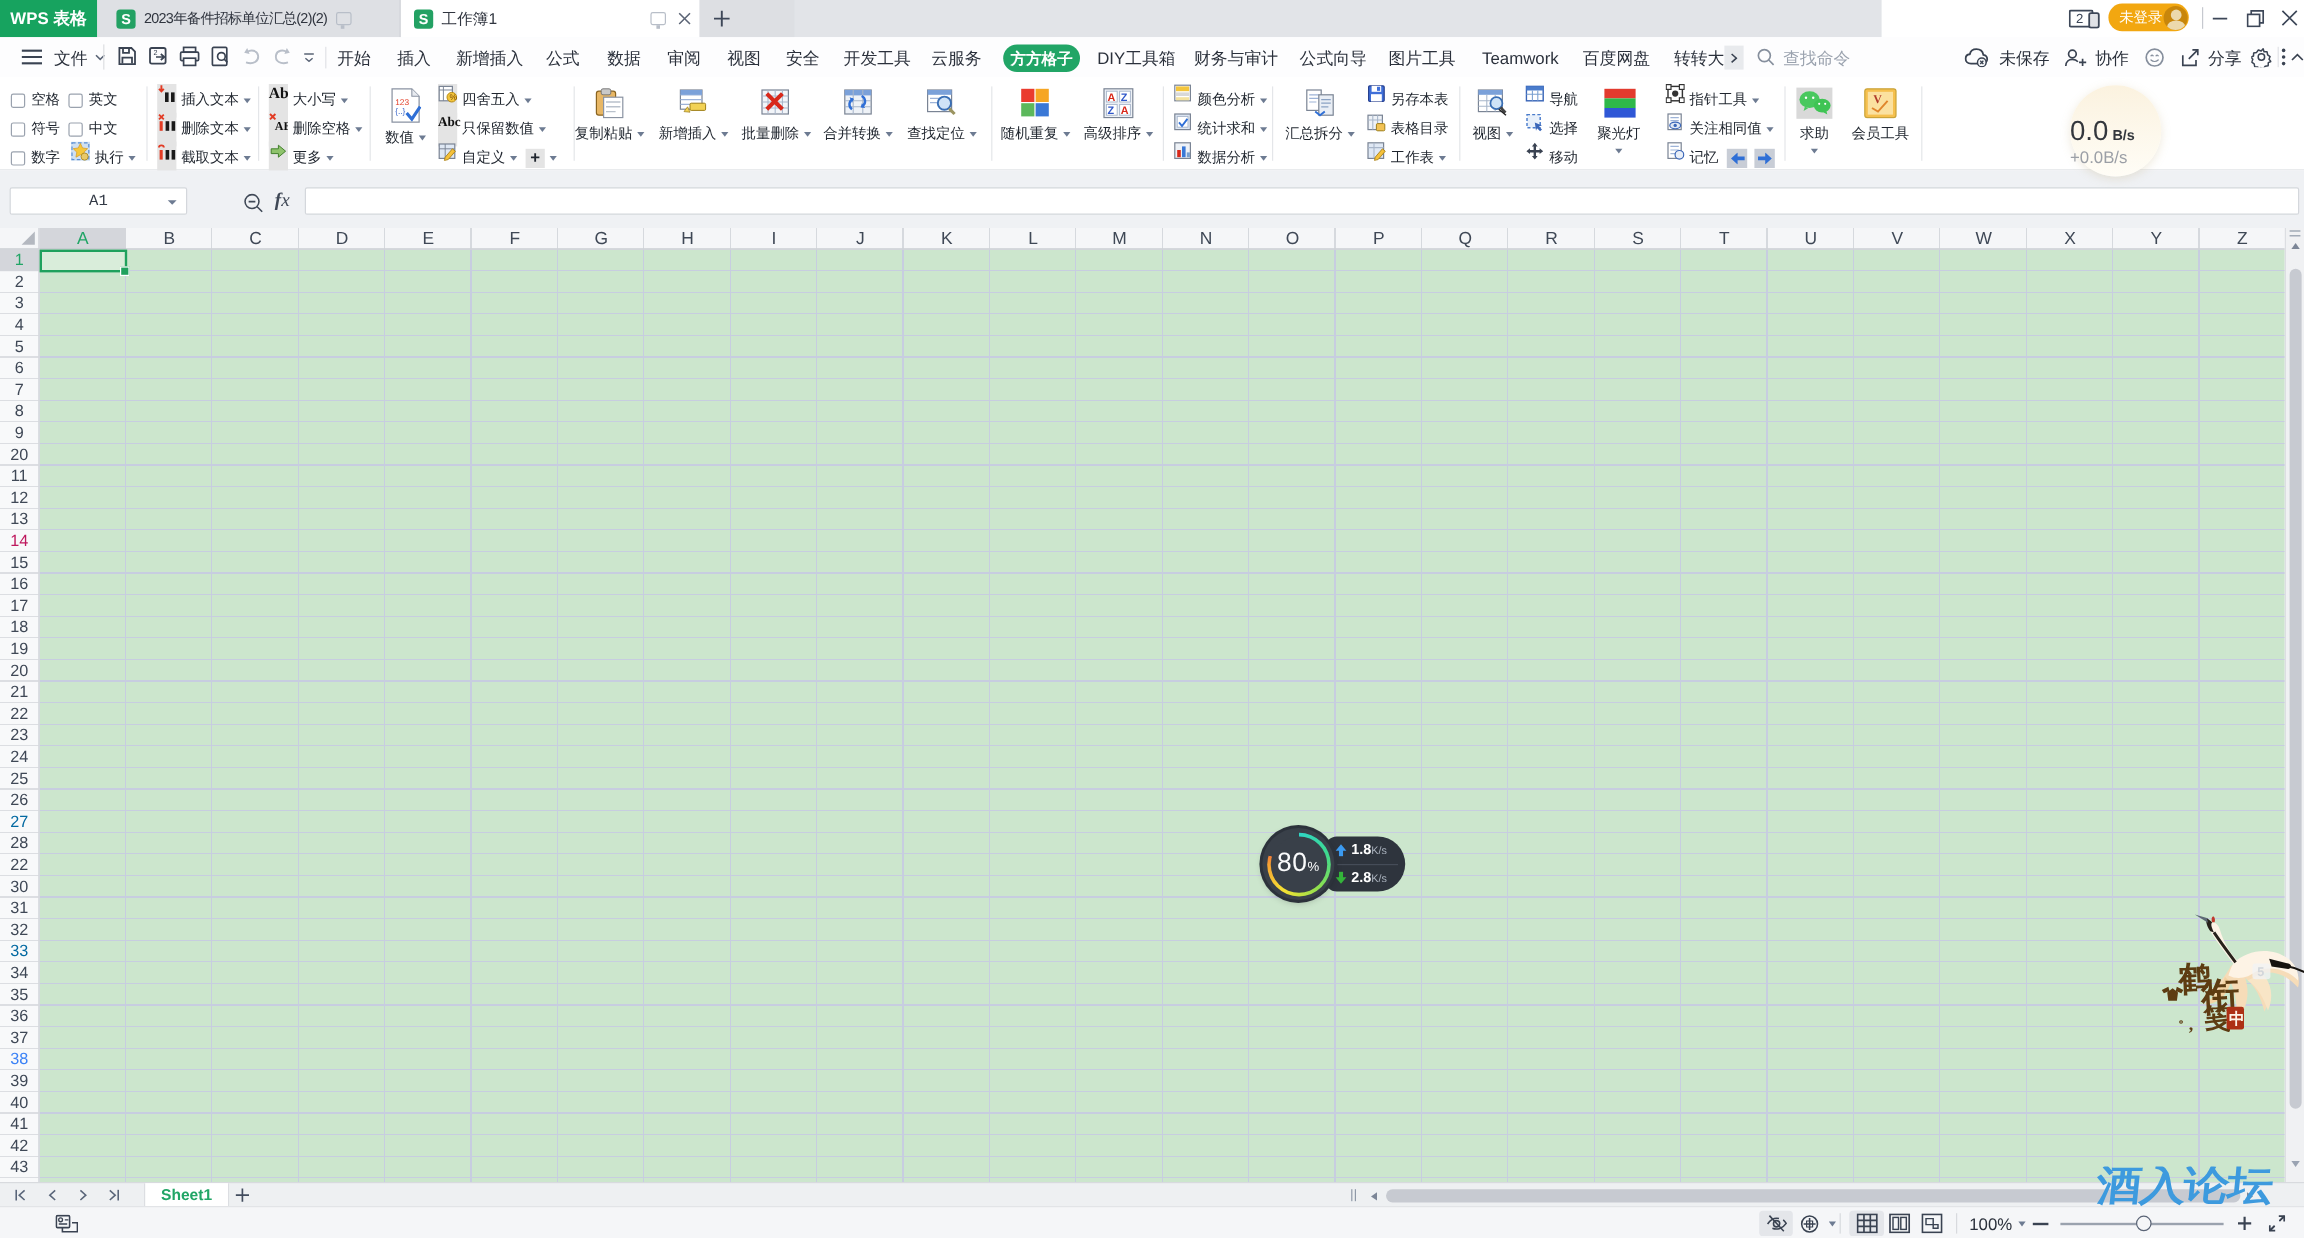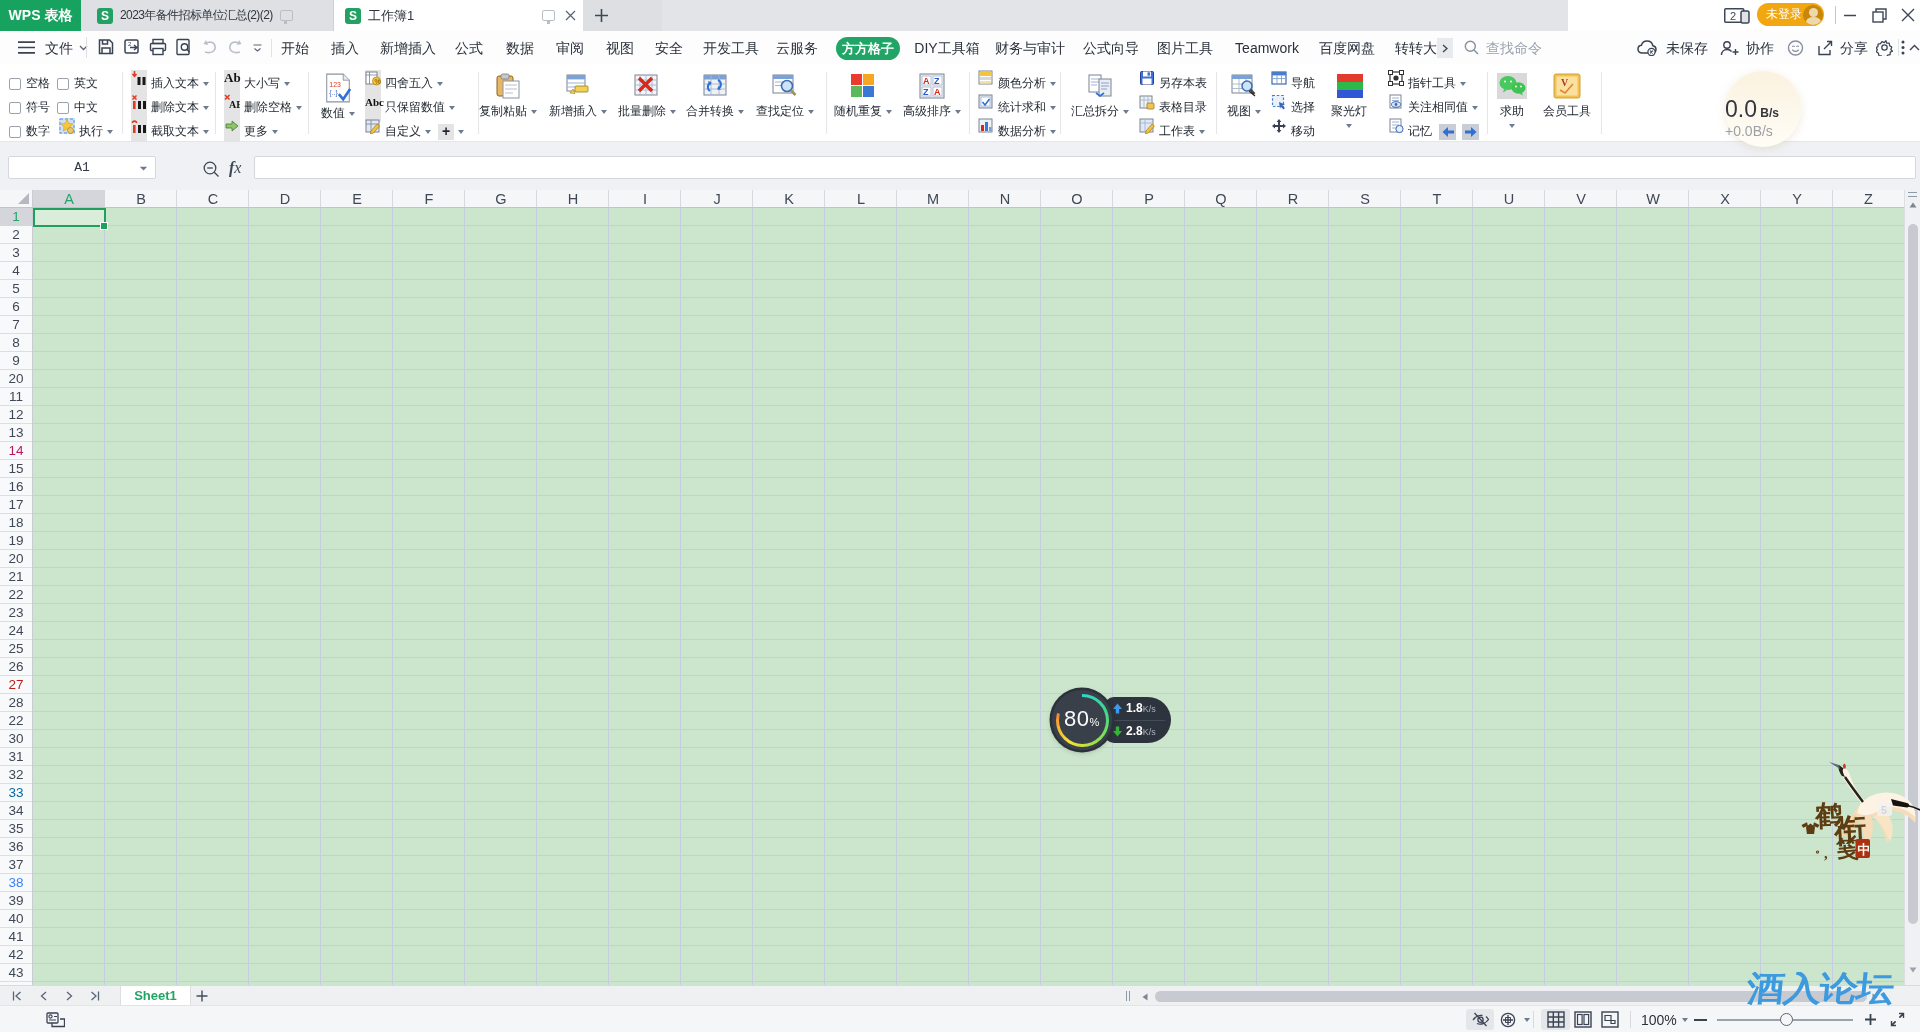--- a/index.html
+++ b/index.html
@@ -543,21 +543,21 @@
       <div class="abs rh" style="top:306px;color:#3f4856">17</div>
       <div class="abs rh" style="top:324px;color:#3f4856">18</div>
       <div class="abs rh" style="top:342px;color:#3f4856">19</div>
       <div class="abs rh" style="top:360px;color:#3f4856">20</div>
       <div class="abs rh" style="top:378px;color:#3f4856">21</div>
       <div class="abs rh" style="top:396px;color:#3f4856">22</div>
       <div class="abs rh" style="top:414px;color:#3f4856">23</div>
       <div class="abs rh" style="top:432px;color:#3f4856">24</div>
       <div class="abs rh" style="top:450px;color:#3f4856">25</div>
       <div class="abs rh" style="top:468px;color:#3f4856">26</div>
-      <div class="abs rh" style="top:486px;color:#b91c1c">27</div>
+      <div class="abs rh" style="top:486px;color:#0369a1">27</div>
       <div class="abs rh" style="top:504px;color:#3f4856">28</div>
       <div class="abs rh" style="top:522px;color:#3f4856">22</div>
       <div class="abs rh" style="top:540px;color:#3f4856">30</div>
       <div class="abs rh" style="top:558px;color:#3f4856">31</div>
       <div class="abs rh" style="top:576px;color:#3f4856">32</div>
       <div class="abs rh" style="top:594px;color:#0369a1">33</div>
       <div class="abs rh" style="top:612px;color:#3f4856">34</div>
       <div class="abs rh" style="top:630px;color:#3f4856">35</div>
       <div class="abs rh" style="top:648px;color:#3f4856">36</div>
       <div class="abs rh" style="top:666px;color:#3f4856">37</div>

